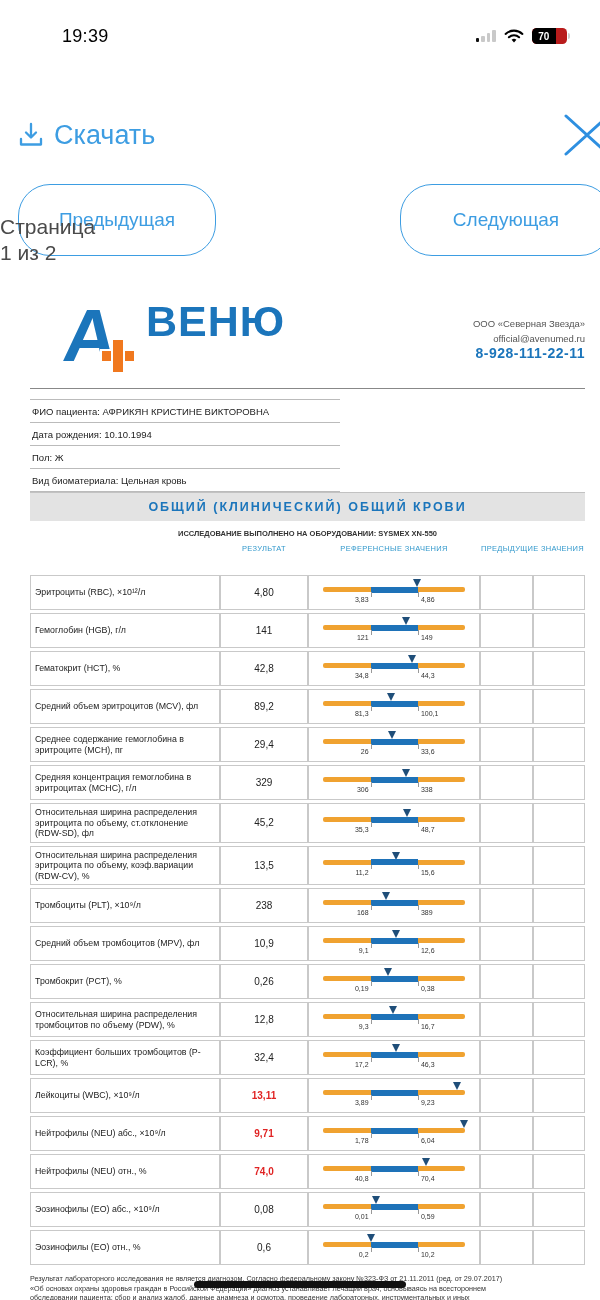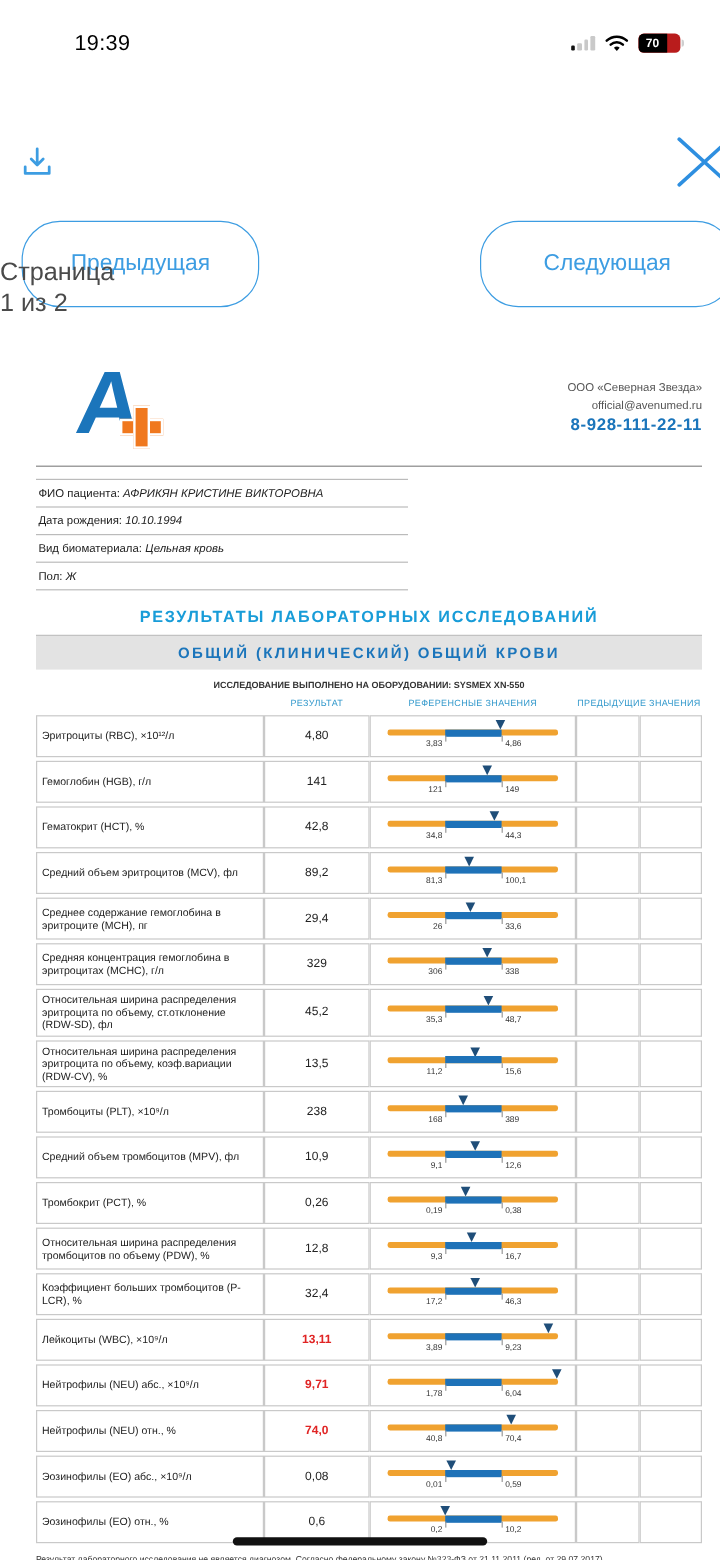--- a/index.html
+++ b/index.html
@@ -59,29 +59,29 @@
   .doc-hr{border:0;border-top:1.5px solid #888;margin:2px 0 10px;}
   
   .patient{display:flex;gap:16px;font-size:9.5px;}
   .pat-left{width:310px;border-top:1px solid #BBB;}
   .pat-left .prow{padding:6px 2px 5px;border-bottom:1px solid #BBB;}
   .pat-right{flex:1;border-top:1px solid #BBB;}
   .pat-right .prow{display:flex;border-bottom:1px solid #BBB;padding:4px 2px;}
   .pat-right .plabel{width:92px;flex:none;line-height:11.5px;}
   .pat-right .pval{flex:1;display:flex;align-items:center;}
   .plabel{color:#222;margin-top:28px;}
-  .pval{color:#222;font-style:italic;}
+  .pval{color:#222;}
   
   .rep-title{text-align:center;color:var(--title-blue);font-weight:700;font-size:13.5px;
              letter-spacing:1.5px;margin:14px 0 8px;}
   .section-band{background:var(--band-bg);border-top:1px solid #C2C2C2;text-align:center;
                 color:var(--brand-blue);font-weight:700;font-size:12.5px;letter-spacing:2px;padding:7px 0;}
   .equip{text-align:center;font-size:7.5px;font-weight:600;color:#333;margin:8px 0 6px;}
   
-  .colheads{display:flex;font-size:7.5px;color:var(--colhead-blue);letter-spacing:.3px;margin-bottom:3px;}
+  .colheads{display:flex;font-size:7.5px;color:var(--colhead-blue);letter-spacing:.3px;margin-bottom:19px;}
   .colheads span{text-align:center;}
   .ch-name{width:190px;}
   .ch-res{width:88px;}
   .ch-ref{width:172px;}
   .ch-prev{width:105px;}
   
   table.results{width:555px;border-collapse:separate;border-spacing:0 3px;table-layout:fixed;}
   table.results td{border:1px solid var(--border-gray);background:#fff;vertical-align:middle;}
   td.c-name{font-size:8.8px;line-height:10.5px;padding:3px 4px;color:#222;}
   td.c-res{font-size:10px;text-align:center;color:#222;}
@@ -138,20 +138,21 @@
 </div>
 
 <div class="toolbar">
   <span class="download">
     <span>
       <svg width="26" height="28" viewBox="0 0 26 28">
         <path d="M13 3 v13 M8 11.5 L13 16.5 L18 11.5" fill="none" stroke="#3D9DE2" stroke-width="2.3" stroke-linecap="round" stroke-linejoin="round"></path>
         <path d="M3 18 v5.5 h20 V18" fill="none" stroke="#3D9DE2" stroke-width="2.3" stroke-linecap="round" stroke-linejoin="round"></path>
       </svg>
     </span>
+    <span class="lbl">Скачать</span>
   </span>
   <span class="closebtn">
     <span>
       <svg width="62" height="46" viewBox="0 0 62 46">
         <path d="M10 4 L52 42 M52 4 L10 42" stroke="#2E8FE0" stroke-width="3" stroke-linecap="round"></path>
       </svg>
     </span>
   </span>
 </div>
 
@@ -168,48 +169,48 @@
   <div class="doc-header">
     <div class="logo">
       <span class="logo-mark">
         <span class="logo-a">А</span>
         <span class="logo-cross">
             <i class="h"></i>
             <i class="v"></i>
           </span>
       </span>
       <span class="logo-text">
+        <div class="logo-venue">ВЕНЮ</div>
       </span>
     </div>
     <div class="org">
       <div>ООО «Северная Звезда»</div>
       <div>official@avenumed.ru</div>
       <div class="phone">8-928-111-22-11</div>
     </div>
   </div>
   <hr class="doc-hr">
 
   <div class="patient">
     <div class="pat-left">
       <div class="prow">
         <span class="plabel">ФИО пациента:</span> <span class="pval">АФРИКЯН КРИСТИНЕ ВИКТОРОВНА</span>
       </div>
       <div class="prow">
         <span class="plabel">Дата рождения:</span> <span class="pval">10.10.1994</span>
       </div>
       <div class="prow">
-        <span class="plabel">Вид биоматериала:</span> <span class="pval">Цельная кровь</span>
+        <span class="plabel">Пол:</span> <span class="pval">Ж</span>
       </div>
       <div class="prow">
-        <span class="plabel">Пол:</span> <span class="pval">Ж</span>
+        <span class="plabel">Вид биоматериала:</span> <span class="pval">Цельная кровь</span>
       </div>
     </div>
   </div>
 
-  <div class="rep-title">РЕЗУЛЬТАТЫ ЛАБОРАТОРНЫХ ИССЛЕДОВАНИЙ</div>
   <div class="section-band">ОБЩИЙ (КЛИНИЧЕСКИЙ) ОБЩИЙ КРОВИ</div>
   <div class="equip">ИССЛЕДОВАНИЕ ВЫПОЛНЕНО НА ОБОРУДОВАНИИ: SYSMEX XN-550</div>
 
   <div class="colheads">
     <span class="ch-name"></span>
     <span class="ch-res">РЕЗУЛЬТАТ</span>
     <span class="ch-ref">РЕФЕРЕНСНЫЕ ЗНАЧЕНИЯ</span>
     <span class="ch-prev">ПРЕДЫДУЩИЕ ЗНАЧЕНИЯ</span>
   </div>
 

